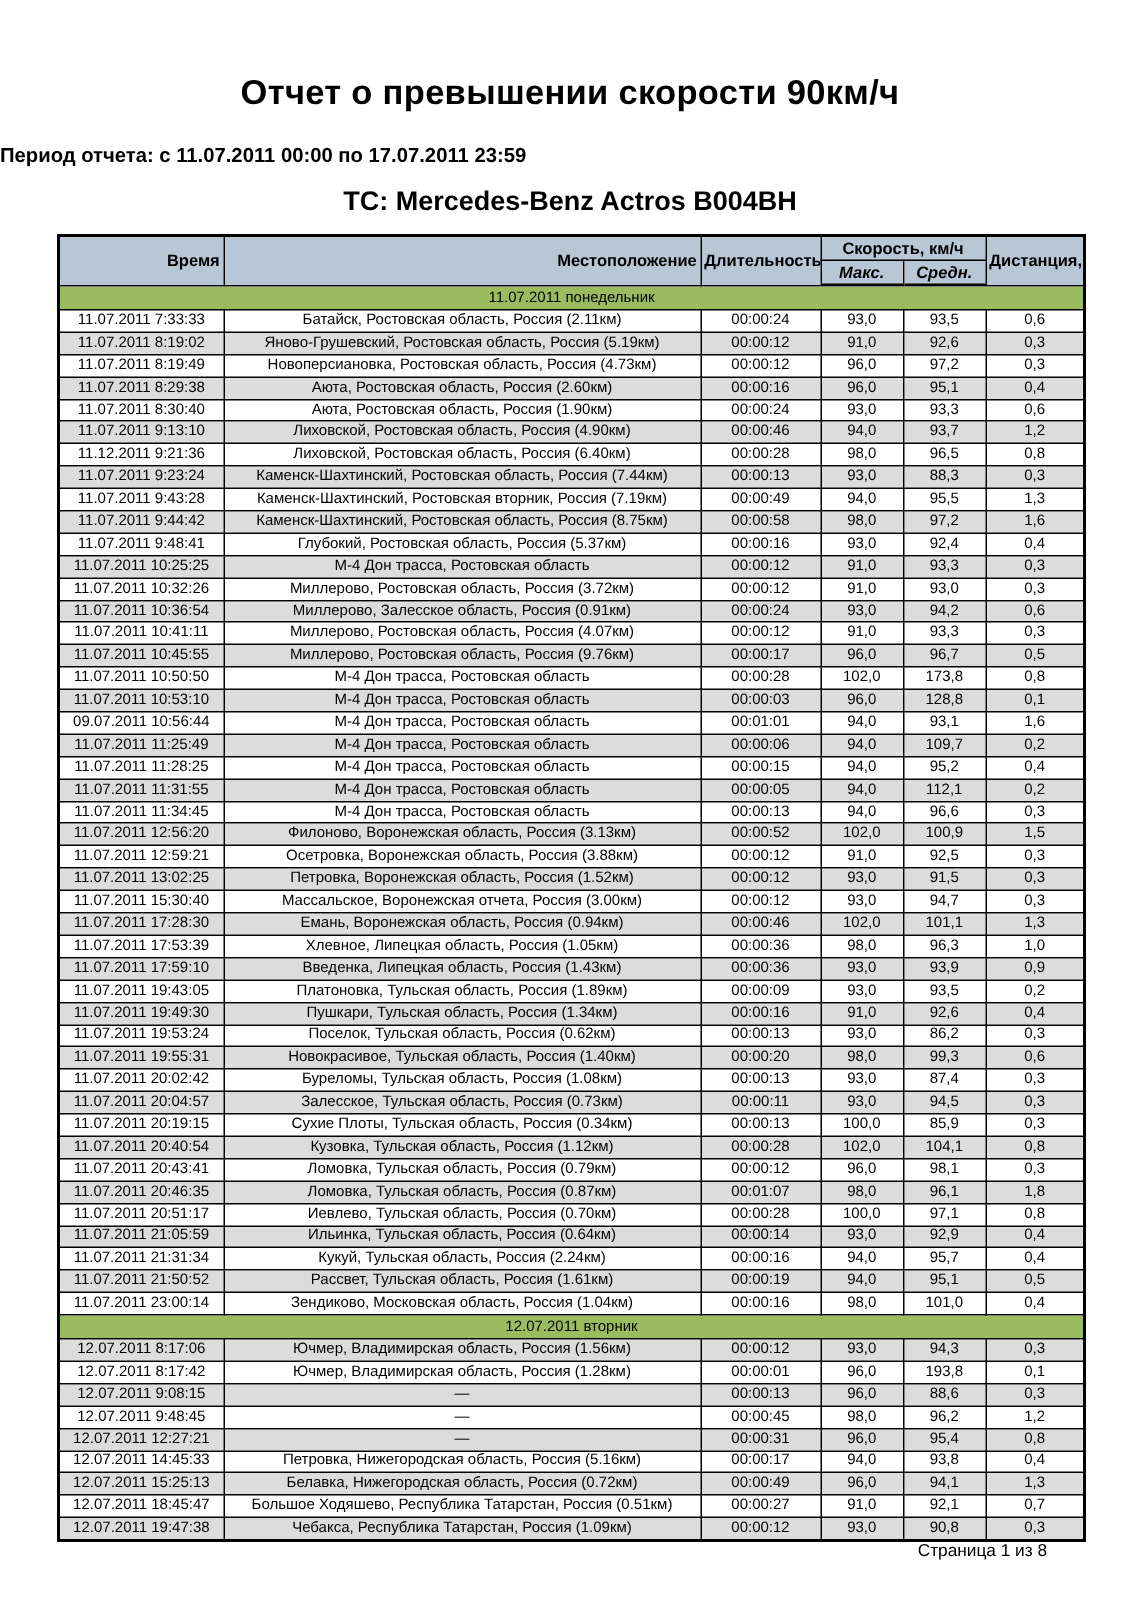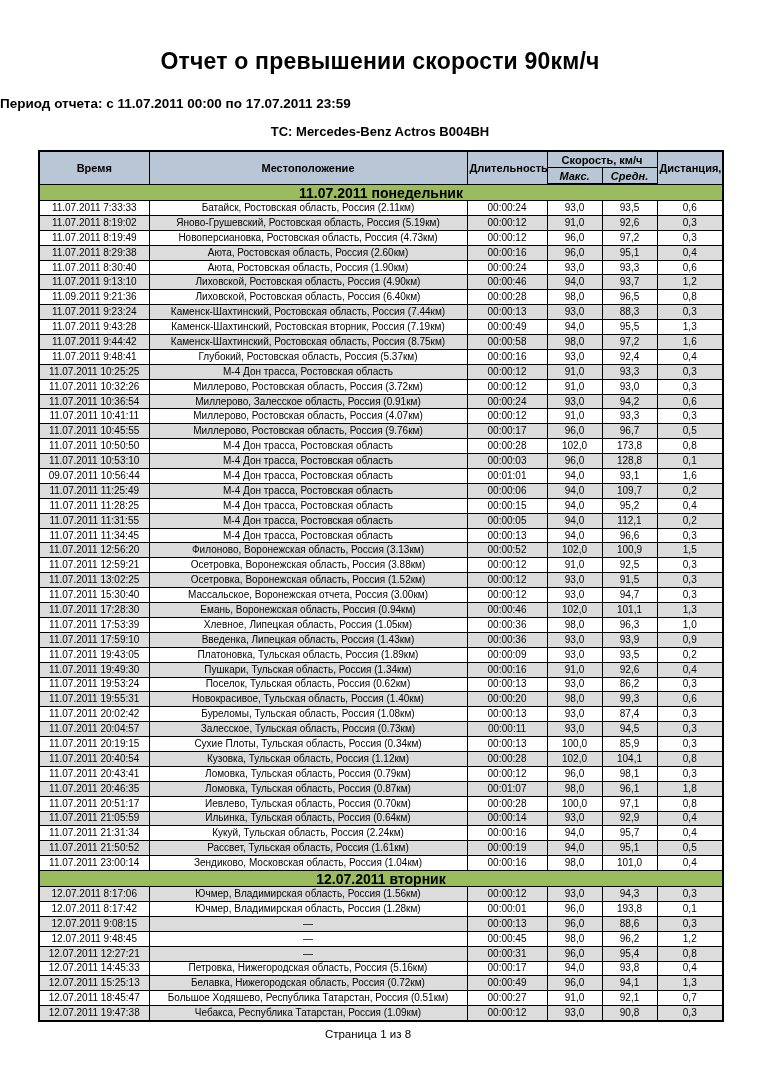--- a/index.html
+++ b/index.html
@@ -27,21 +27,21 @@
   }
   .period {
     margin-top: 21px;
     text-align: left;
     font-size: 13.5px;
     font-weight: bold;
   }
   .vehicle {
     margin-top: 13px;
     text-align: center;
-    font-size: 13px;
+    font-size: 18px;
     font-weight: bold;
   }
   table.report {
     margin: 11px 0 0 38px;
     width: 684px;
     border-collapse: collapse;
     table-layout: fixed;
     border: 2px solid var(--border-color, #000);
   }
   table.report th, table.report td {
@@ -53,40 +53,40 @@
     white-space: nowrap;
   }
   thead th {
     background: var(--header-bg, #b9c6d6);
     font-size: 11px;
     font-weight: bold;
     height: 15px;
     border-bottom-width: 2px;
   }
   thead tr.h-top th { border-bottom-width: 1px; }
-  thead th[rowspan] { border-bottom-width: 2px; }
+  thead th[rowspan] { border-bottom-width: 2px; text-align: right; }
   thead tr.h-sub th { border-bottom-width: 2px; font-style: italic; }
   tbody td {
     font-size: 10px;
     height: 13.9px;
     line-height: 1;
   }
   tbody tr.section-row td {
     background: var(--section-bg, #9abb5e);
-    font-weight: bold;
-    font-size: 14px;
+    font-weight: normal;
+    font-size: 10px;
     height: 15px;
   }
   tbody tr.alt td { background: var(--row-alt-bg, #dcdcdc); }
   .footer {
     position: absolute;
     top: 1028px;
     left: 38px;
     width: 660px;
-    text-align: center;
+    text-align: right;
     font-size: 11.5px;
   }
 </style>
 </head>
 <body>
 
 <div class="page">
   <div class="title">Отчет о превышении скорости 90км/ч</div>
   <div class="period">Период отчета: с 11.07.2011 00:00 по 17.07.2011 23:59</div>
   <div class="vehicle">ТС: Mercedes-Benz Actros В004ВН</div>
@@ -159,21 +159,21 @@
         </tr>
         <tr class="alt">
           <td>11.07.2011 9:13:10</td>
           <td>Лиховской, Ростовская область, Россия (4.90км)</td>
           <td>00:00:46</td>
           <td>94,0</td>
           <td>93,7</td>
           <td>1,2</td>
         </tr>
         <tr class="">
-          <td>11.09.2011 9:21:36</td>
+          <td>11.12.2011 9:21:36</td>
           <td>Лиховской, Ростовская область, Россия (6.40км)</td>
           <td>00:00:28</td>
           <td>98,0</td>
           <td>96,5</td>
           <td>0,8</td>
         </tr>
         <tr class="alt">
           <td>11.07.2011 9:23:24</td>
           <td>Каменск-Шахтинский, Ростовская область, Россия (7.44км)</td>
           <td>00:00:13</td>
@@ -312,21 +312,21 @@
         <tr class="">
           <td>11.07.2011 12:59:21</td>
           <td>Осетровка, Воронежская область, Россия (3.88км)</td>
           <td>00:00:12</td>
           <td>91,0</td>
           <td>92,5</td>
           <td>0,3</td>
         </tr>
         <tr class="alt">
           <td>11.07.2011 13:02:25</td>
-          <td>Осетровка, Воронежская область, Россия (1.52км)</td>
+          <td>Петровка, Воронежская область, Россия (1.52км)</td>
           <td>00:00:12</td>
           <td>93,0</td>
           <td>91,5</td>
           <td>0,3</td>
         </tr>
         <tr class="">
           <td>11.07.2011 15:30:40</td>
           <td>Массальское, Воронежская отчета, Россия (3.00км)</td>
           <td>00:00:12</td>
           <td>93,0</td>

